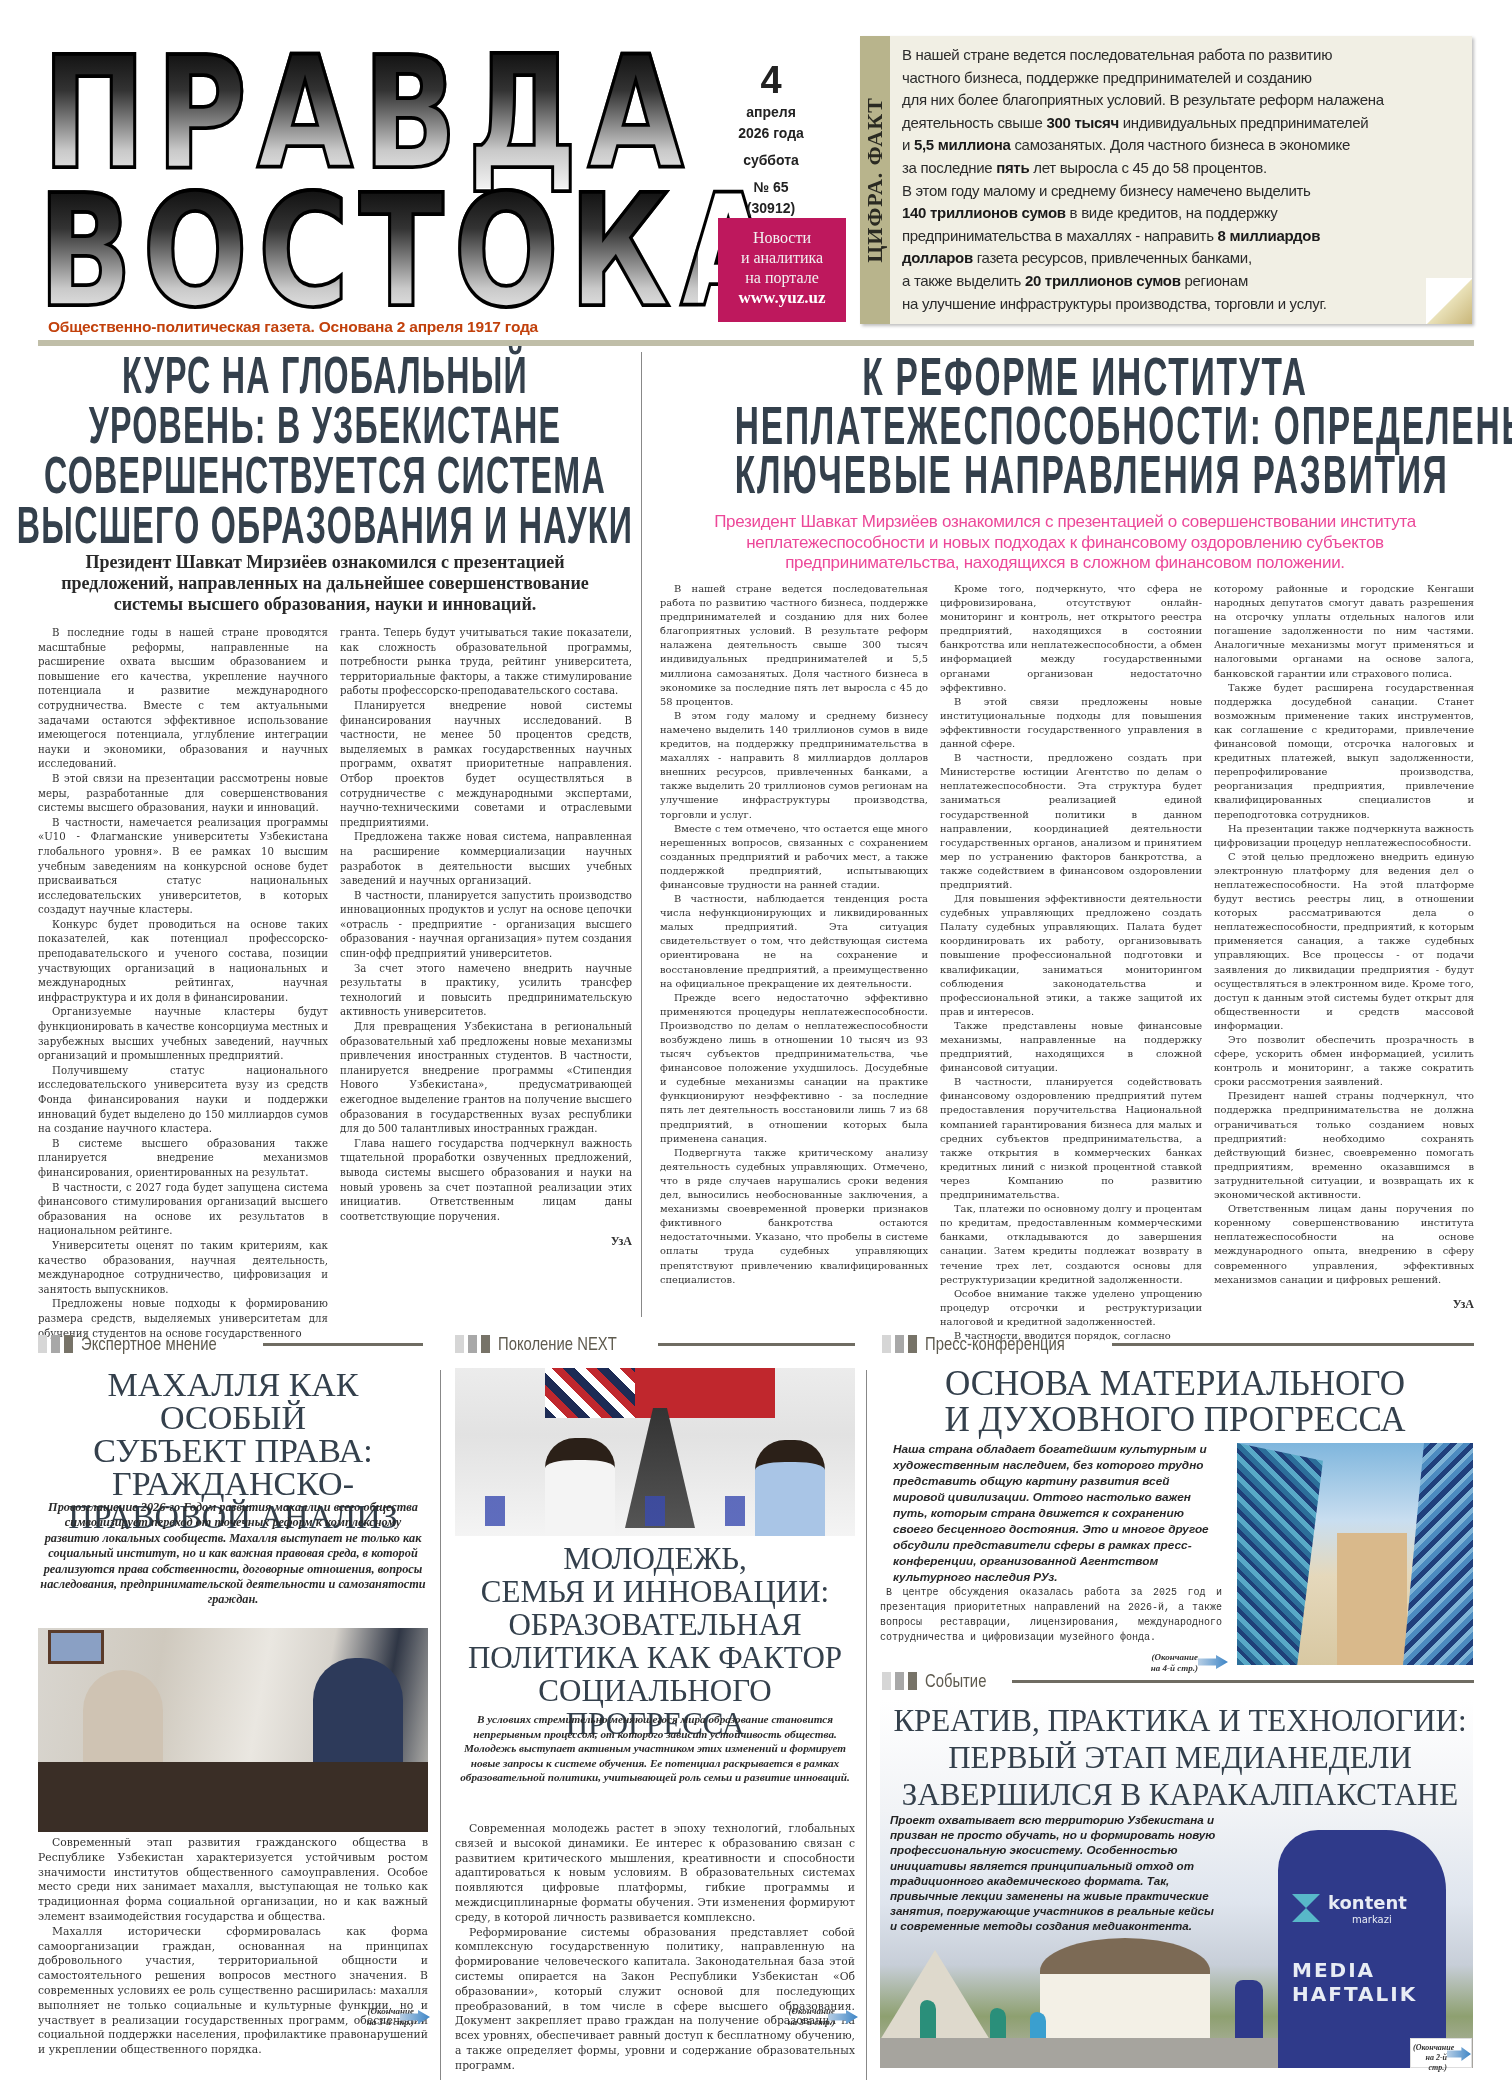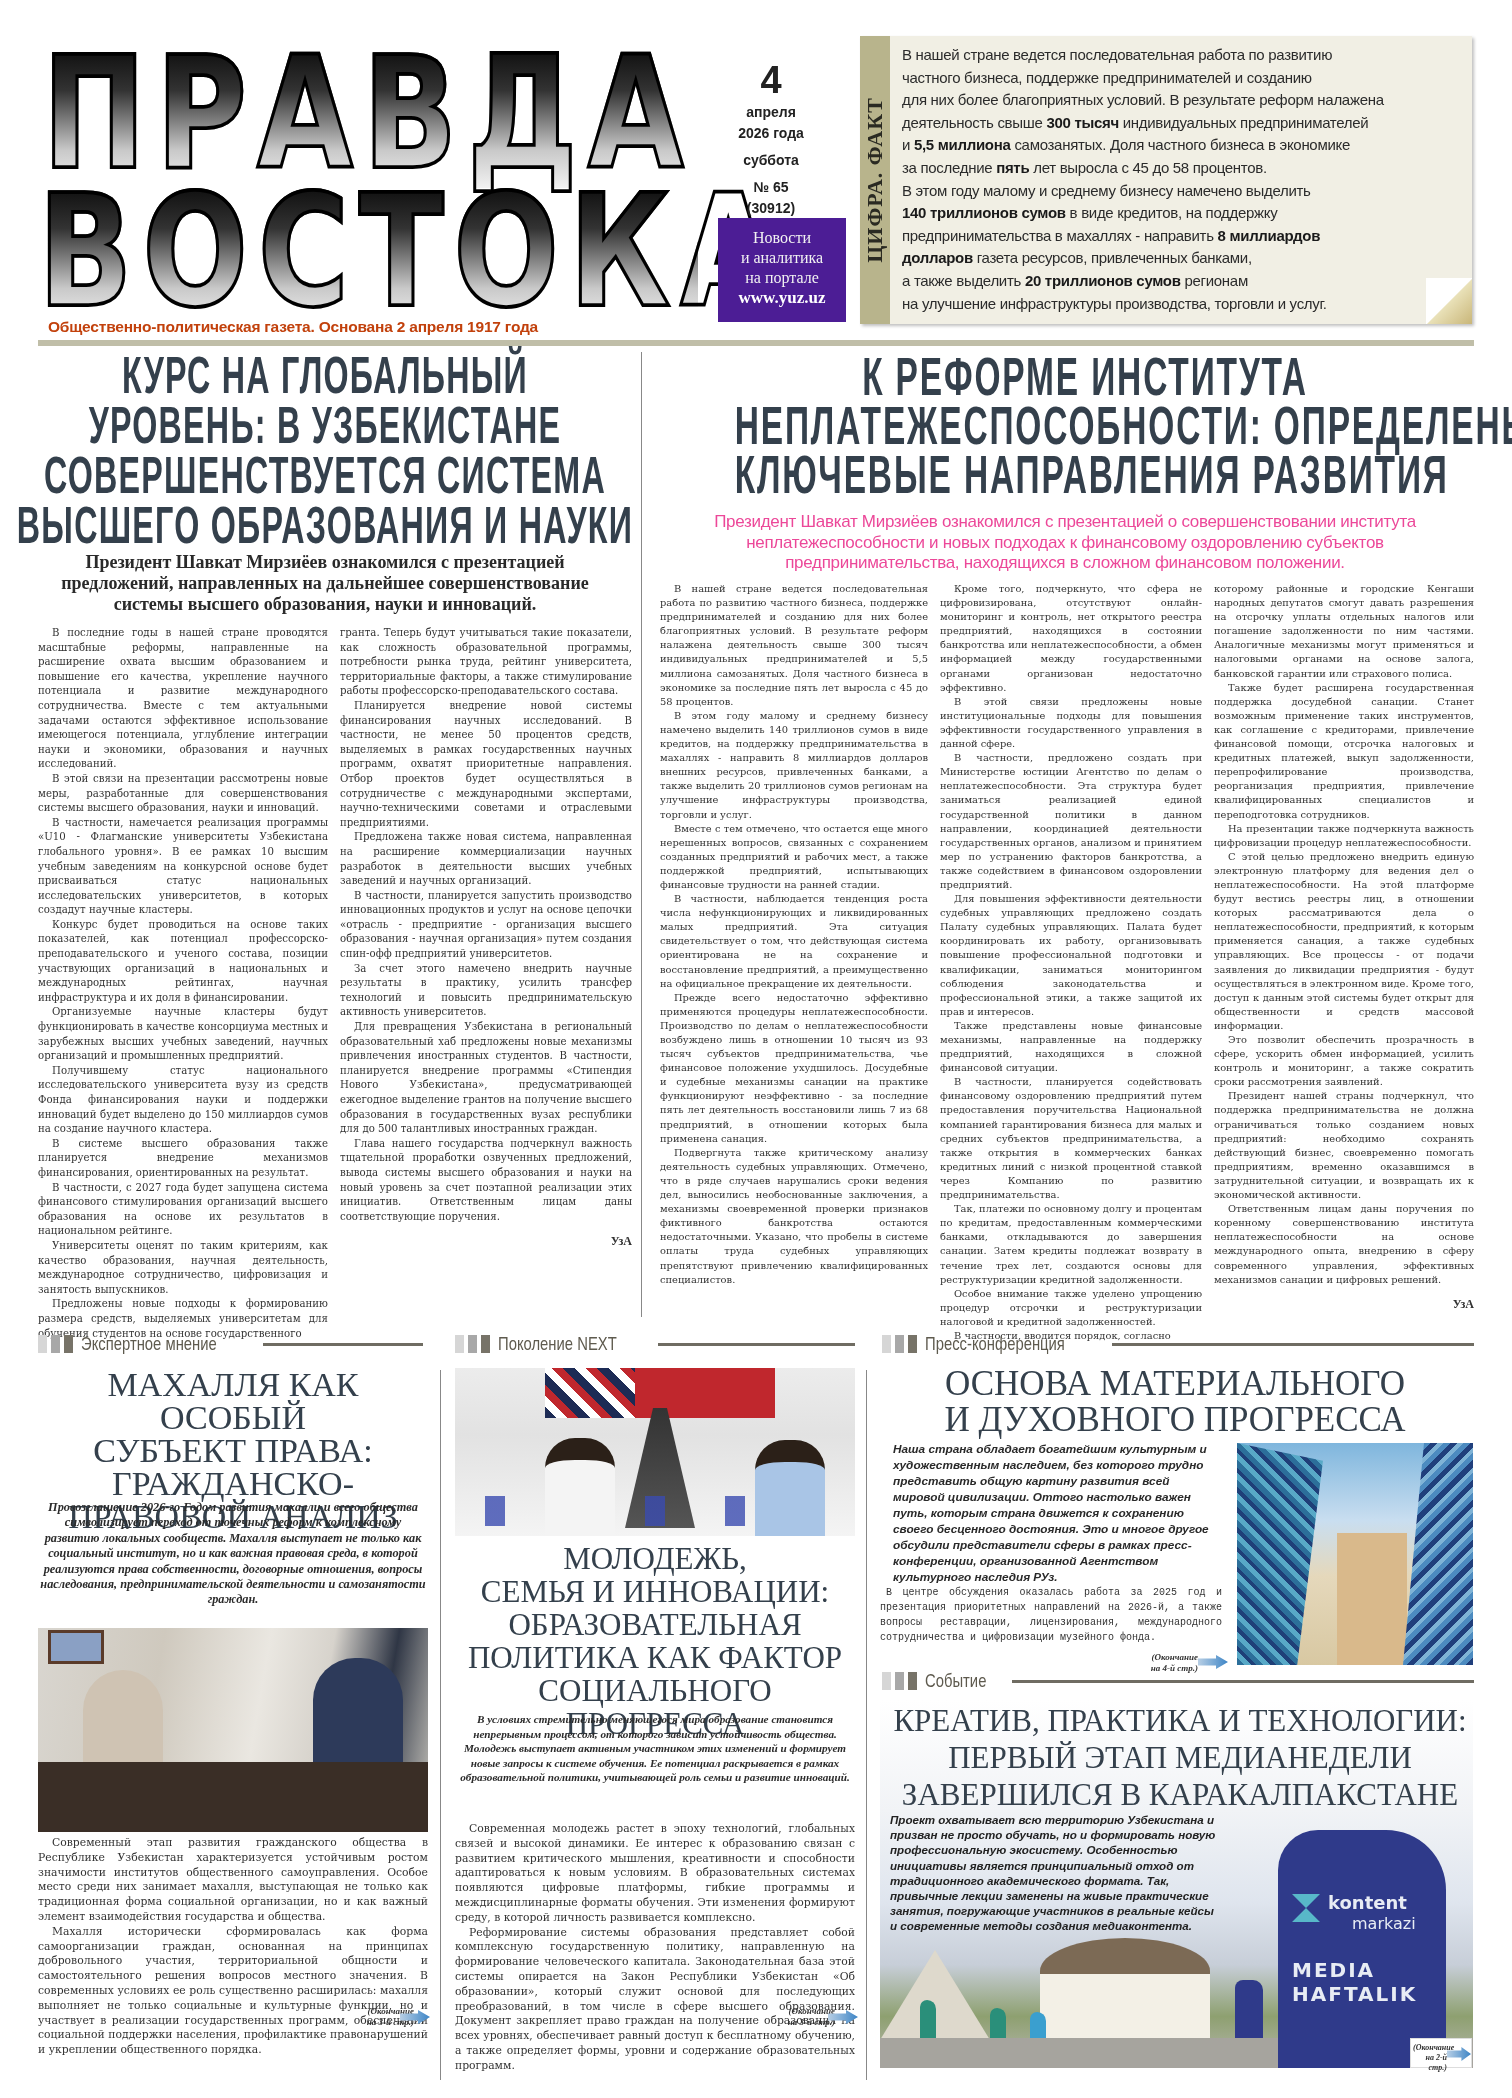--- a/index.html
+++ b/index.html
@@ -17,21 +17,21 @@
   .logo-line.l1 { top: 0; }
   .logo-line.l2 { top: 138px; }
   .tagline { position: absolute; left: 48px; top: 318px; width: 620px; font-size: 15.5px; font-weight: bold;
     font-family: "Liberation Sans", sans-serif; font-stretch: condensed; color: #c2410c; letter-spacing: -0.2px; }
 
   .date-block { position: absolute; left: 728px; top: 58px; width: 86px; text-align: center;
     font-family: "Liberation Sans", sans-serif; font-weight: bold; color: #222; }
   .date-day { font-size: 38px; line-height: 44px; }
   .date-small { font-size: 14px; line-height: 21px; }
   .issue { font-size: 14px; margin-top: 6px; }
-  .portal-box { position: absolute; left: 718px; top: 218px; width: 128px; height: 104px; background: #4c1d95;
+  .portal-box { position: absolute; left: 718px; top: 218px; width: 128px; height: 104px; background: #be185d;
     color: #f2f2f2; text-align: center; font-size: 16px; line-height: 20px; padding-top: 10px; }
   .portal-box .url { font-weight: bold; font-size: 17px; color: #fff; }
 
   .fact-box { position: absolute; left: 860px; top: 36px; width: 612px; height: 288px; background: #f1efe4;
     box-shadow: 2px 2px 3px rgba(0,0,0,.25); }
   .fact-side { position: absolute; left: 0; top: 0; width: 30px; height: 288px; background: #b8b48c; }
   .fact-side span { position: absolute; left: 50%; top: 50%; transform: translate(-50%,-50%) rotate(-90deg);
     white-space: nowrap; font-family: "Liberation Serif", serif; font-weight: bold; font-size: 22px; color: #2a2a22; letter-spacing: 1px; }
   .fact-text { position: absolute; left: 42px; top: 8px; width: 560px; font-family: "Liberation Sans", sans-serif;
     font-stretch: condensed; font-size: 15px; line-height: 22.6px; color: #2b2b2b; letter-spacing: -0.3px; }
@@ -360,21 +360,21 @@
   <div class="dome"></div>
   <div class="bldg"></div>
   <div class="flag" style="left:40px; top:300px"></div>
   <div class="flag" style="left:110px; top:308px"></div>
   <div class="flag" style="left:150px; top:312px; background:#3a9fcf"></div>
   <div class="flag" style="left:355px; top:280px; background:#2f3a8a; width:28px; height:88px"></div>
   <div class="ground"></div>
   <div class="banner">
     <div class="banner-text" style="left:14px; top:64px; font-size:14px; width:28px; height:28px; background:#58b8c9; clip-path:polygon(0 0,50% 50%,0 100%,100% 100%, 50% 50%, 100% 0)"></div>
     <div class="banner-text" style="left:50px; top:62px; font-size:18px;">kontent</div>
-    <div class="banner-text" style="left:74px; top:84px; font-size:16px; font-weight:normal;">markazi</div>
+    <div class="banner-text" style="left:74px; top:84px; font-size:10px; font-weight:normal;">markazi</div>
     <div class="banner-text" style="left:14px; top:128px; font-size:20px; letter-spacing:2px;">MEDIA</div>
     <div class="banner-text" style="left:14px; top:152px; font-size:20px; letter-spacing:2px;">HAFTALIK</div>
   </div>
 </div>
 <div class="serif-hl b4-title">
   <div>КРЕАТИВ, ПРАКТИКА И ТЕХНОЛОГИИ:</div>
   <div>ПЕРВЫЙ ЭТАП МЕДИАНЕДЕЛИ</div>
   <div>ЗАВЕРШИЛСЯ В КАРАКАЛПАКСТАНЕ</div>
 </div>
 <div class="b4-lead">Проект охватывает всю территорию Узбекистана и призван не просто обучать, но и формировать новую профессиональную экосистему. Особенностью инициативы является принципиальный отход от традиционного академического формата. Так, привычные лекции заменены на живые практические занятия, погружающие участников в реальные кейсы и современные методы создания медиаконтента.</div>

